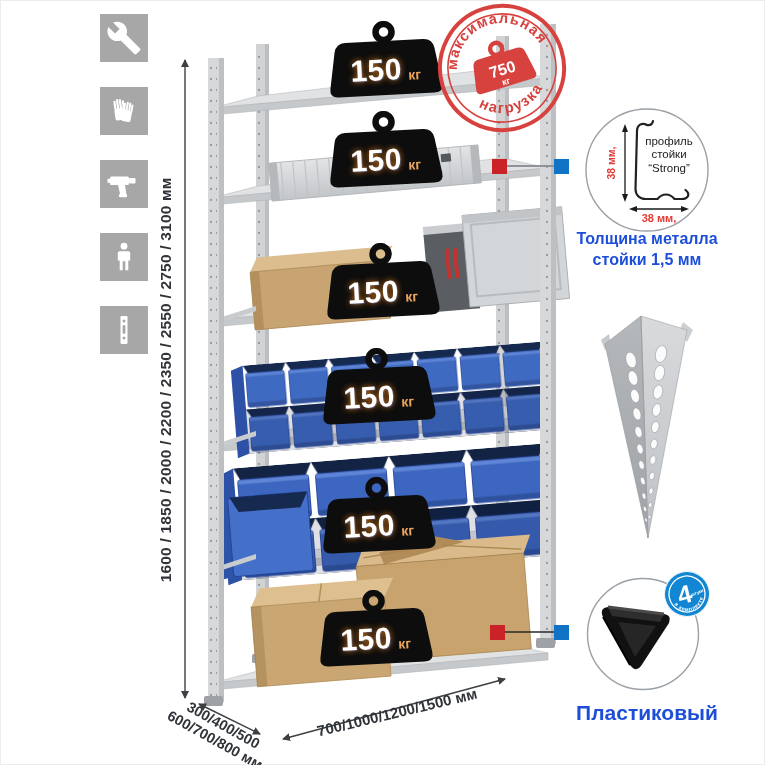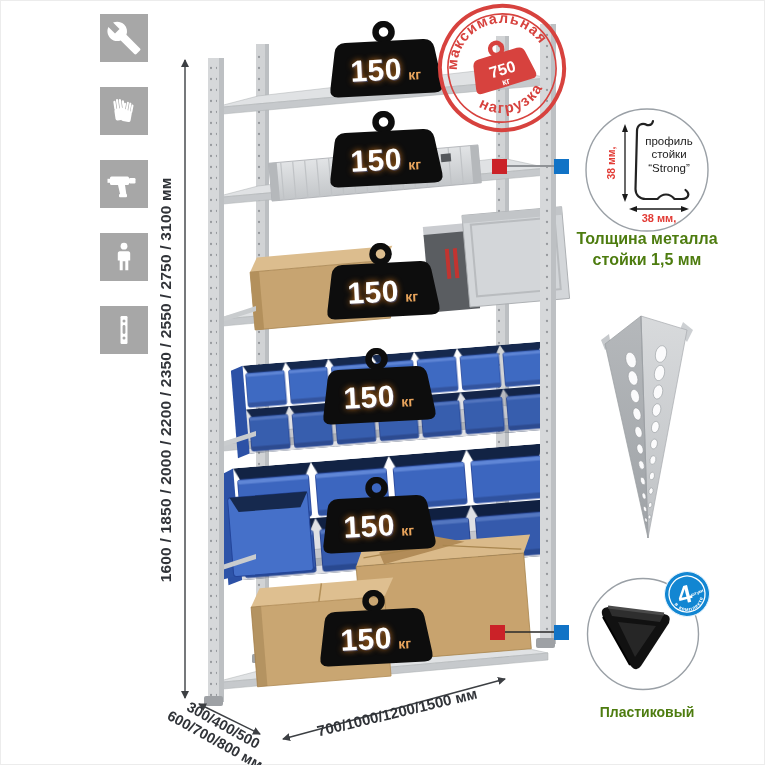--- a/index.html
+++ b/index.html
@@ -20,21 +20,21 @@
   .wb-text{position:absolute;left:0;top:24px;width:100%;height:50px;display:flex;
            align-items:center;justify-content:center;}
   .wb-val{font-size:30px;font-weight:bold;color:#fff;letter-spacing:.5px;
           text-shadow:0 0 6px rgba(248,140,30,.85),1px 1px 0 rgba(40,90,200,.5);}
   .wb-unit{font-size:14px;font-weight:bold;color:#e8a45c;margin-left:6px;transform:translateY(6px);}
   
   .sq{position:absolute;width:15px;height:15px;}
   .sq-red{background:#cb2228;}
   .sq-blue{background:#1173c6;}
   
-  .caption{position:absolute;left:557px;width:180px;text-align:center;color:#4d7c0f;
+  .caption{position:absolute;left:557px;width:180px;text-align:center;color:#1d4ed8;
            font-weight:600;font-size:16px;line-height:21px;}
   svg text{font-family:"Liberation Sans",sans-serif;}
 </style>
 </head>
 <body>
 
 <div class="stage">
 
   <div class="tool-icon" style="top:14px">
     <svg width="36" height="36" viewBox="0 0 24 24">
@@ -423,17 +423,17 @@
     <g transform="rotate(-14 23 23)">
       <circle cx="23" cy="23" r="22.5" fill="#1286d2" stroke="#e8f4fd" stroke-width="1"></circle>
       <circle cx="23" cy="23" r="18" fill="none" stroke="#fff" stroke-width="1.3"></circle>
       <text x="20.5" y="31.5" text-anchor="middle" font-size="25" font-weight="bold" fill="#fff">4</text>
       <text x="33.5" y="25.5" transform="rotate(-8 33.5 25.5)" text-anchor="middle" font-size="4.3" font-weight="bold" fill="#fff">штуки</text>
       <text font-size="5.2" font-weight="bold" fill="#fff" letter-spacing="0.6">
         <textPath href="#fbArc" startOffset="50%" text-anchor="middle">в комплекте</textPath>
       </text>
     </g>
   </svg>
-  <div class="caption" style="top:701px;font-size:14px;line-height:23px">
+  <div class="caption" style="top:701px;font-size:21px;line-height:23px">
     <span style="display:block">Пластиковый</span>
   </div>
 
 </div>
 
 </body></html>

